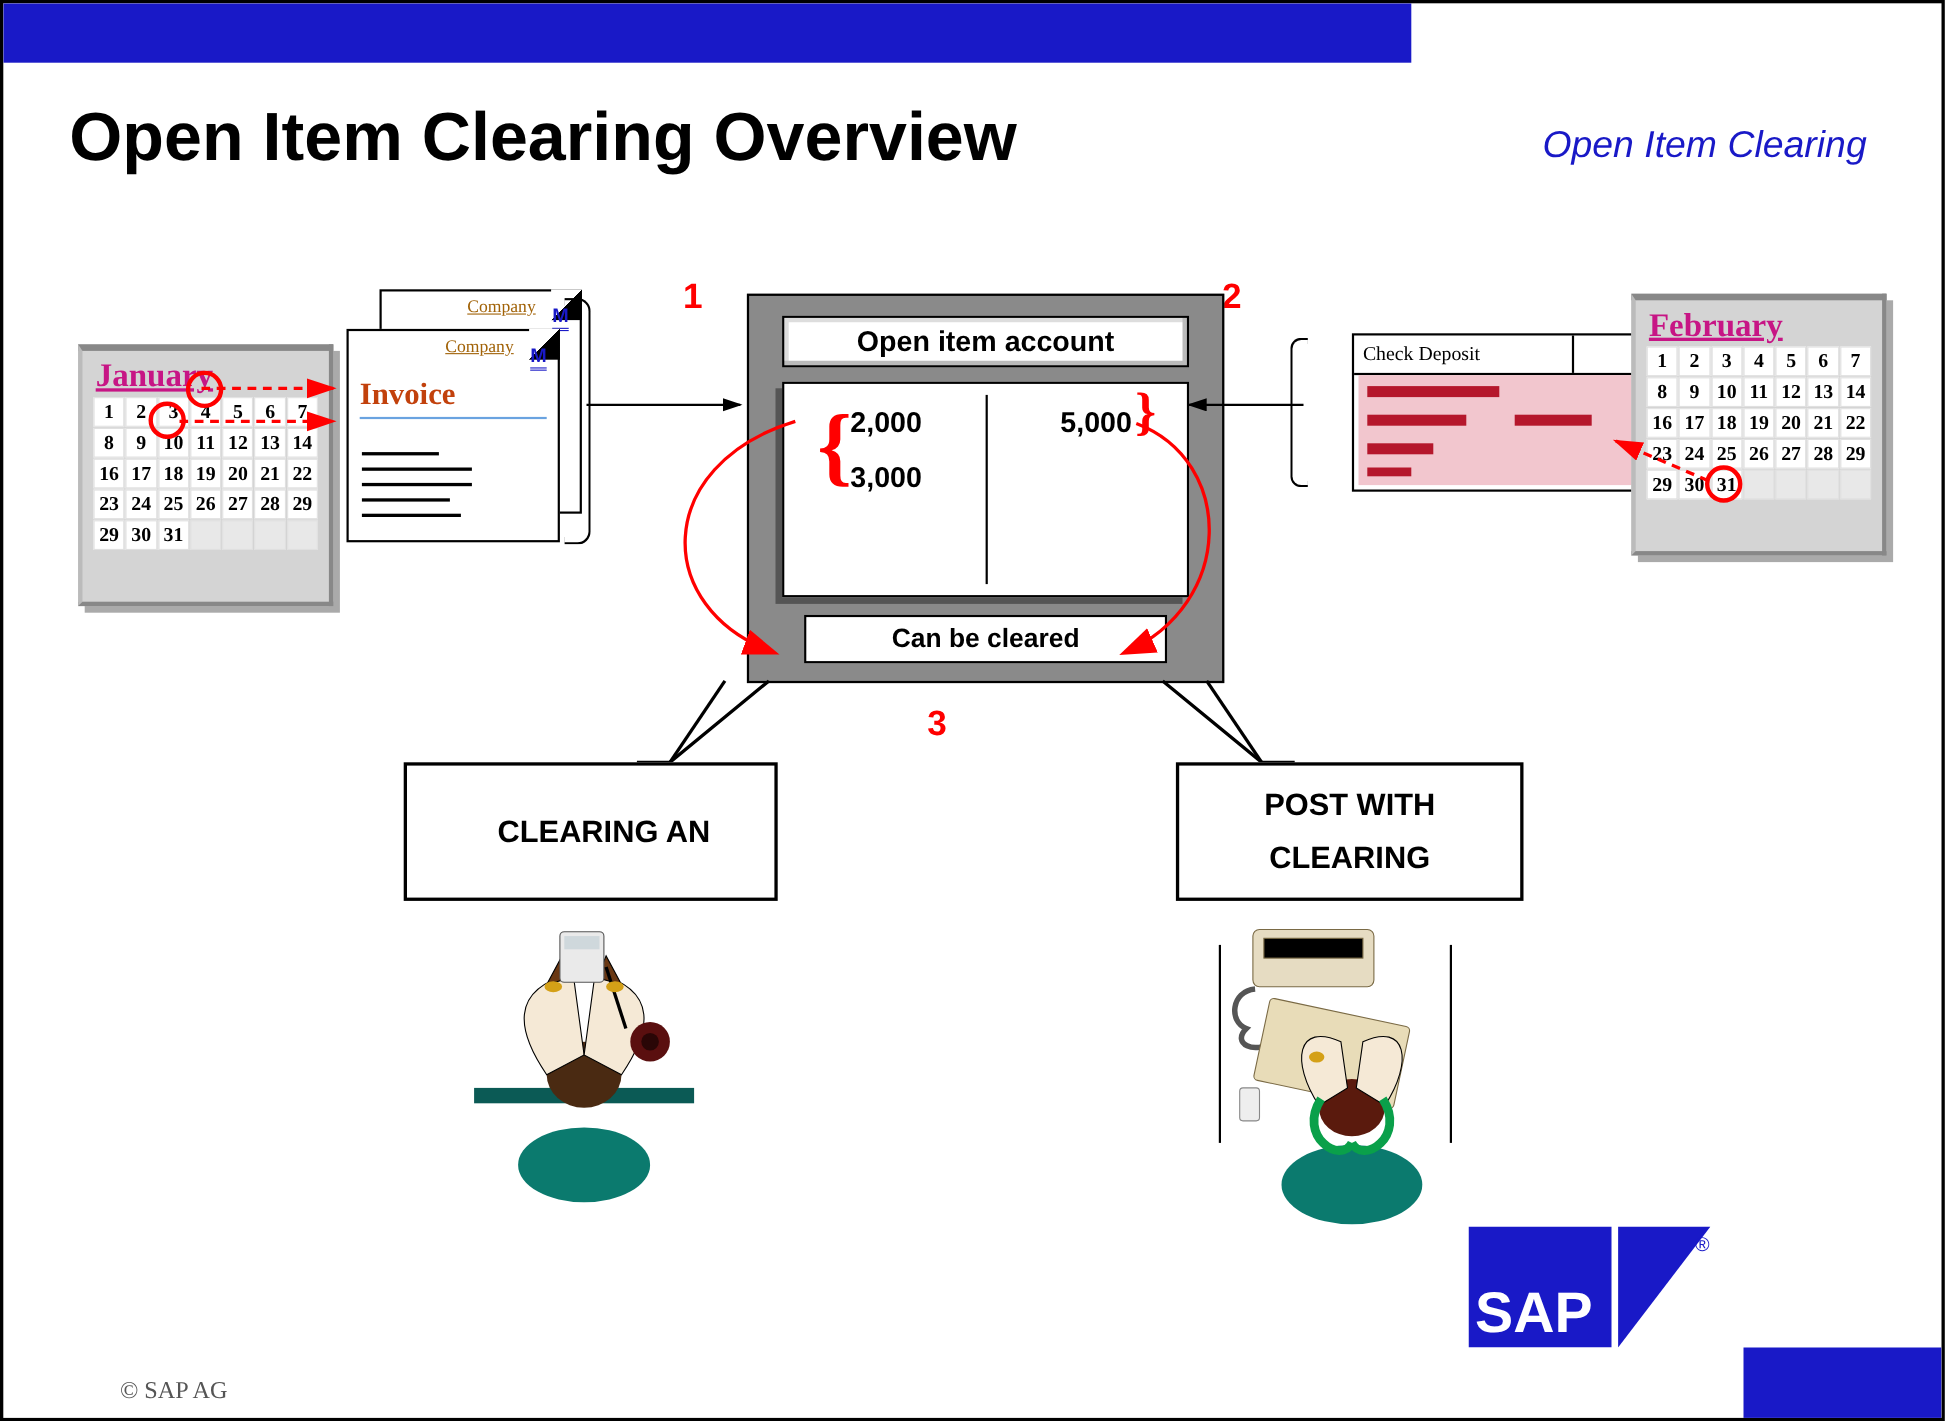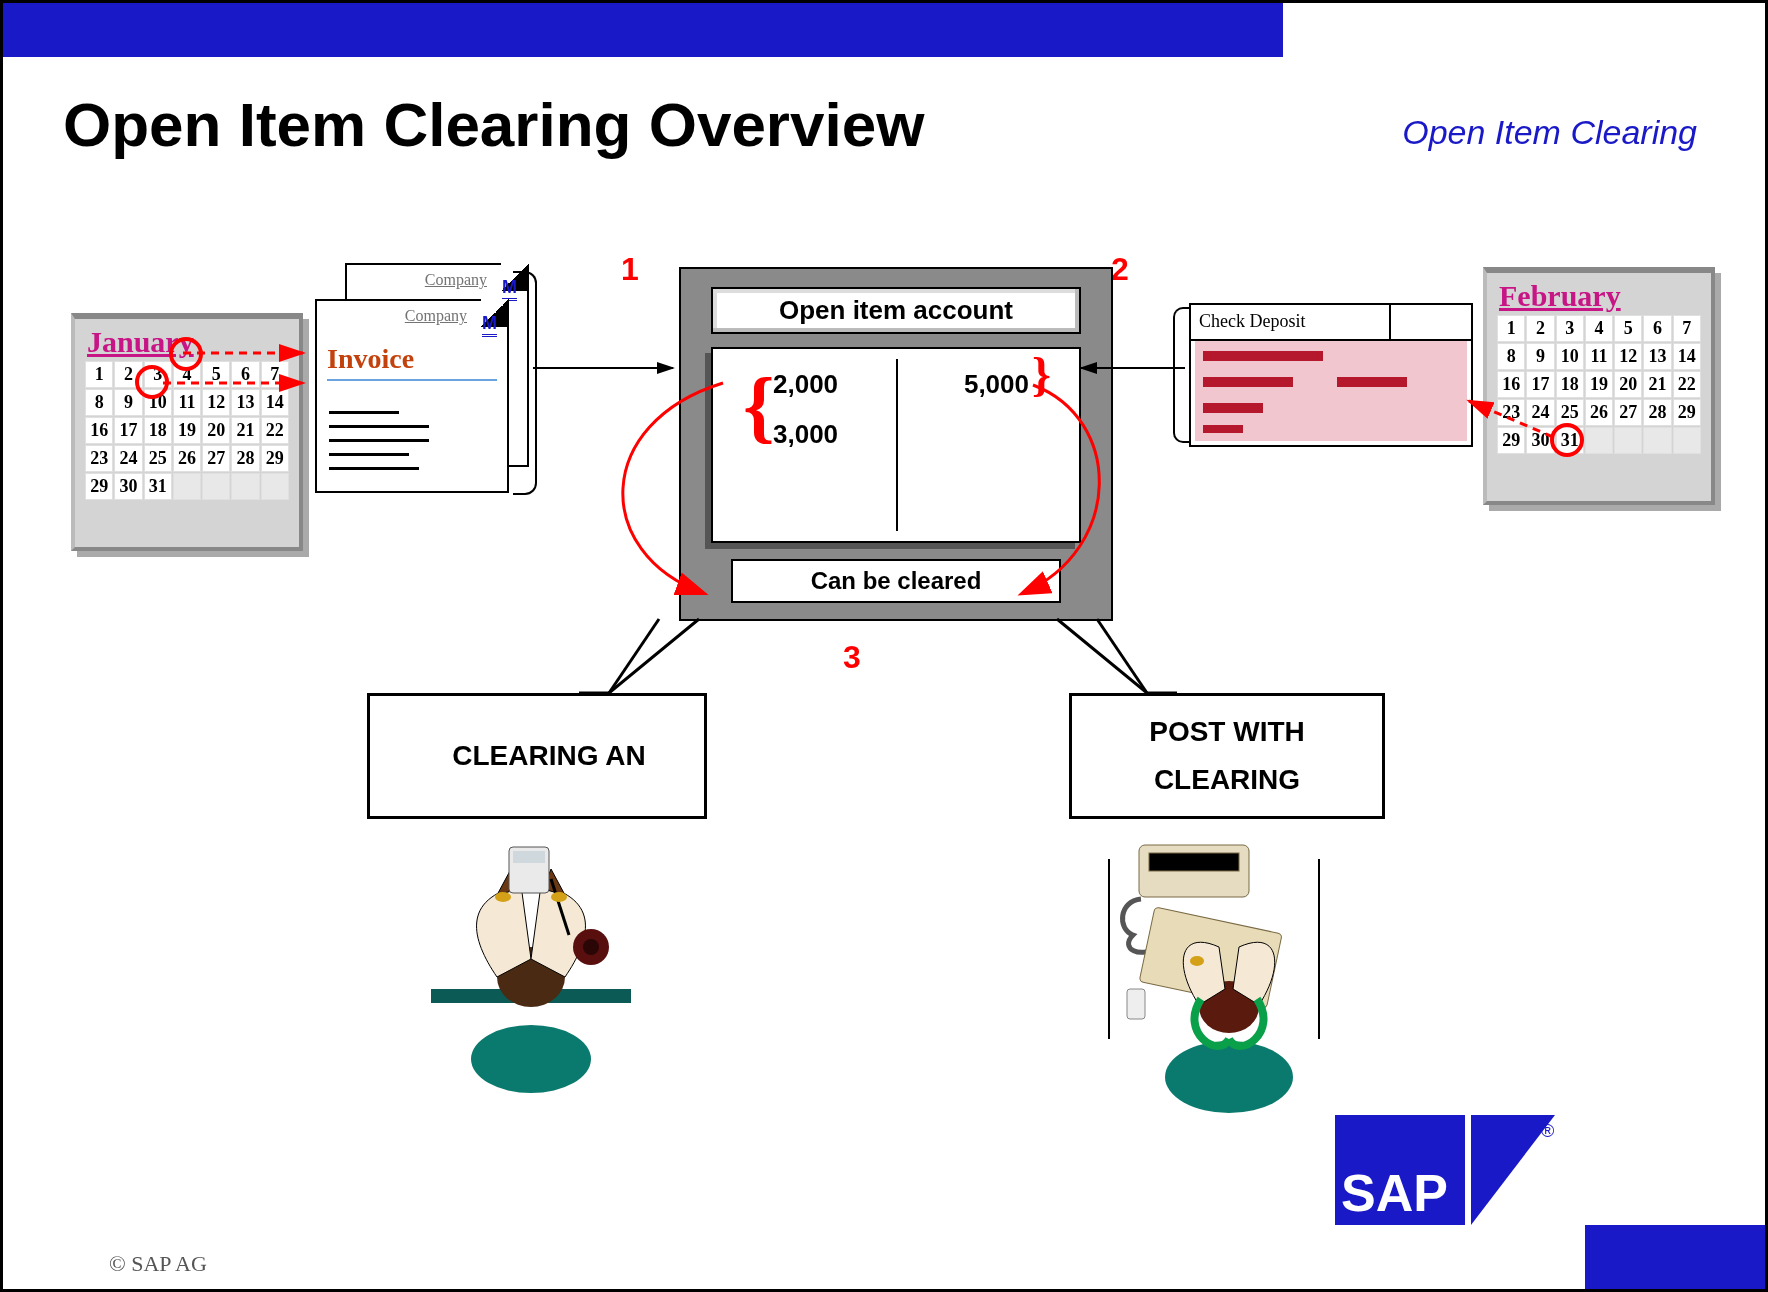--- a/index.html
+++ b/index.html
@@ -58,21 +58,21 @@
   
   .invstack{position:absolute;left:312px;top:260px;width:210px;height:230px;}
   .doc{
     position:absolute;width:180px;height:200px;background:#fff;
     border:2px solid #000;
   }
   .doc .corner{
     position:absolute;right:-2px;top:-2px;width:28px;height:28px;
     background:linear-gradient(135deg,#fff 50%,#000 50%);
   }
-  .doc .company{font-size:16px;text-decoration:underline;position:absolute;top:6px;right:40px;color:#737373;font-family:'Times New Roman',serif;}
+  .doc .company{font-size:16px;text-decoration:underline;position:absolute;top:6px;right:40px;color:#a16207;font-family:'Times New Roman',serif;}
   .doc .m{position:absolute;top:12px;right:10px;font-size:18px;font-weight:bold;color:#1919c7;border-bottom:3px double #1919c7;}
   .doc.back{left:30px;top:0;}
   .doc.front{left:0;top:36px;height:190px;width:190px;}
   .doc.front .invlabel{position:absolute;left:10px;top:42px;font-size:28px;color:#c2410c;font-weight:bold;font-family:'Times New Roman',serif;}
   .doc.front .line{position:absolute;left:12px;height:3px;background:#000;width:120px;}
   .bracket-doc{position:absolute;left:510px;top:268px;width:22px;height:220px;border:2px solid #000;border-left:none;border-radius:0 12px 12px 0;}
   
   .oibox{
     position:absolute;left:676px;top:264px;width:430px;height:350px;
     background:#8a8a8a;border:2px solid #000;
@@ -95,21 +95,21 @@
   .oi-clear{
     position:absolute;left:50px;right:50px;bottom:16px;
     background:#fff;border:2px solid #000;text-align:center;
     font-size:24px;font-weight:bold;padding:6px;
   }
   .num1{position:absolute;left:618px;top:248px;font-size:32px;font-weight:bold;color:red;}
   .num2{position:absolute;left:1108px;top:248px;font-size:32px;font-weight:bold;color:red;}
   .num3{position:absolute;left:840px;top:636px;font-size:32px;font-weight:bold;color:red;}
   
   .check{
-    position:absolute;left:1186px;top:300px;width:280px;height:140px;
+    position:absolute;left:1226px;top:300px;width:280px;height:140px;
     background:#fff;border:2px solid #000;
   }
   .check .hdr{border-bottom:2px solid #000;height:34px;display:flex;}
   .check .hdr .lbl{flex:1;padding:6px 8px;font-size:18px;border-right:2px solid #000;font-family:'Times New Roman',serif;}
   .check .body{position:absolute;top:36px;left:4px;right:4px;bottom:4px;background:#f2c6ce;}
   .check .body .bar{position:absolute;height:10px;background:#b5172c;}
   
   .clearbox{
     position:absolute;width:310px;height:120px;
     background:#fff;border:3px solid #000;

